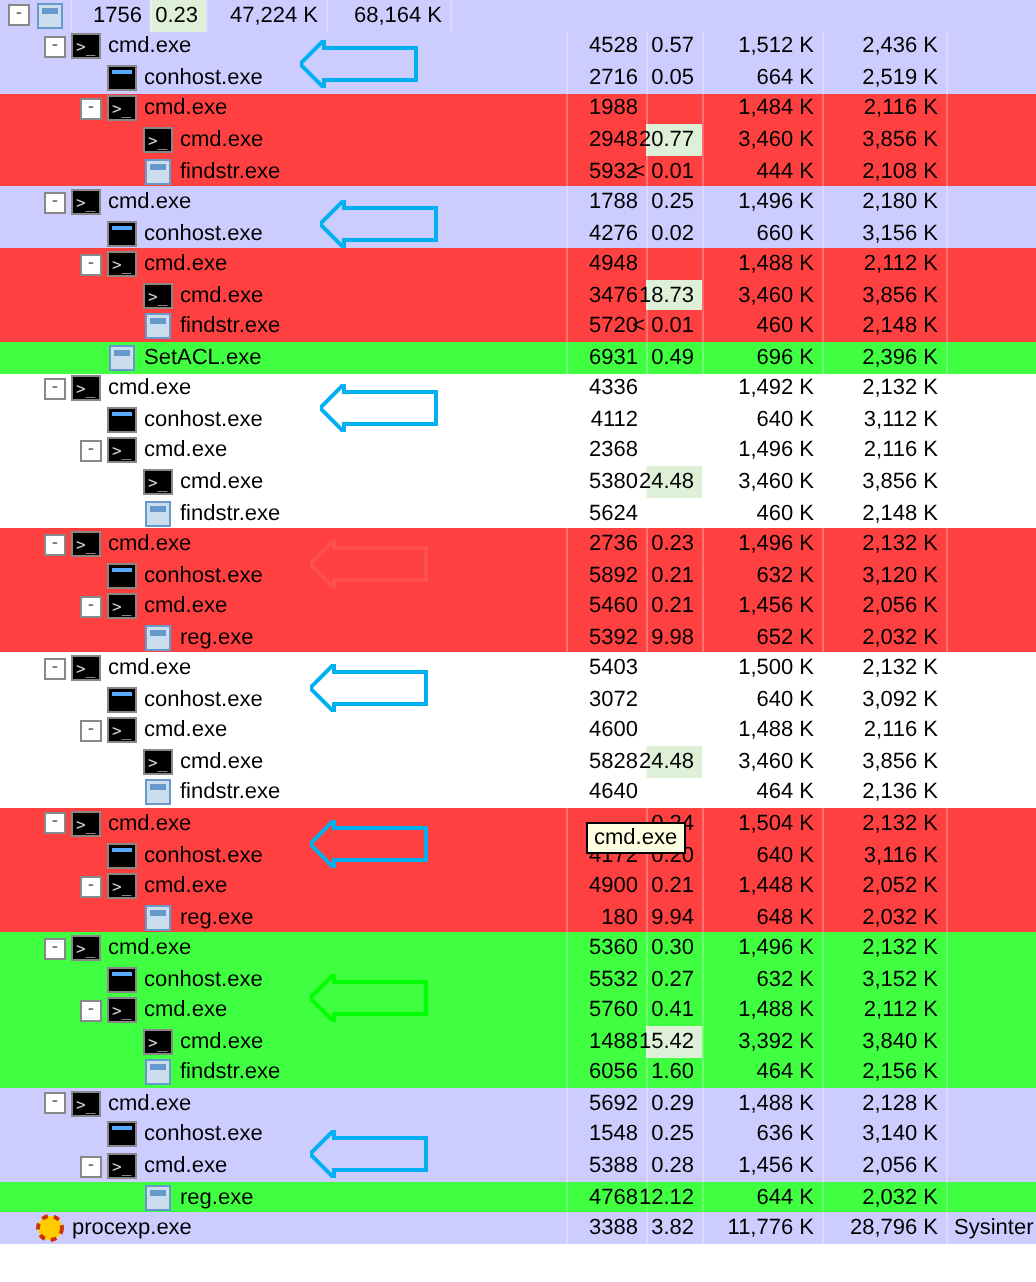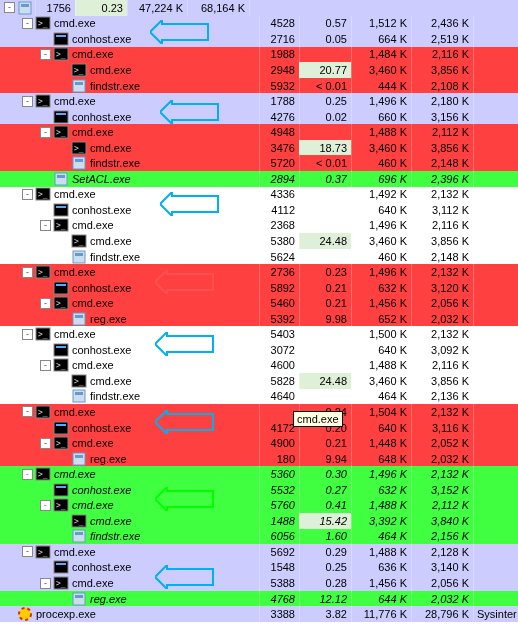--- a/index.html
+++ b/index.html
@@ -6,27 +6,27 @@
   body { font-family: "Segoe UI", Tahoma, sans-serif; font-size: 11px; background: #fff; width: 518px; }
   .tree { width: 518px; }
   .row { display: flex; align-items: center; height: 15.56px; white-space: nowrap; position: relative; }
   .indent { display: inline-block; height: 100%; flex-shrink: 0; }
   .expander { width: 11px; height: 11px; border: 1px solid #888; display: inline-flex; align-items: center; justify-content: center; font-size: 9px; line-height: 1; color: #555; background: #fff; margin-right: 2px; flex-shrink: 0; cursor: pointer; font-family: monospace; }
   .exp-placeholder { width: 13px; flex-shrink: 0; display:inline-block; }
   .icon { width: 16px; height: 16px; flex-shrink: 0; margin-right: 2px; display: inline-flex; align-items:center; justify-content:center; }
   .name { flex: 1 1 auto; overflow: hidden; text-overflow: clip; padding-left: 1px; }
   .col { text-align: right; padding-right: 4px; flex-shrink: 0; border-left: 1px solid rgba(255,255,255,0.25); height:100%; display:flex; align-items:center; justify-content:flex-end; }
   .col-pid   { width: 40px; }
-  .col-cpu   { width: 52px; }
+  .col-cpu   { width: 28px; }
   .col-priv  { width: 60px; }
   .col-ws    { width: 62px; }
   .col-desc  { width: 45px; text-align:left; padding-left:3px; justify-content:flex-start; overflow:hidden;}
   .hl-blue   { background: #ccccff; }
   .hl-red    { background: #ff4040; }
-  .hl-green  { background: #40ff40; font-style: italic; }
+  .hl-green  { background: #40ff40; }
   .hl-white  { background: #ffffff; }
   .hl-cpu    { background: #dff0d8; }
   .tooltip {
     position: absolute; background: #ffffe1; border: 1px solid #000;
     padding: 1px 3px; font-size: 11px; z-index: 10;
   }
   .arrow { position: absolute; z-index: 5; pointer-events: none; }
 </style>
 </head>
 <body>
@@ -210,22 +210,22 @@
     <div class="row hl-green">
       <span class="indent" style="width: 40px;"></span>
       <span class="exp-placeholder"></span>
       <span class="icon">
         <svg width="16" height="16">
           <rect x="2" y="2" width="12" height="12" fill="#cde" stroke="#69c"></rect>
           <rect x="4" y="4" width="8" height="3" fill="#69c"></rect>
         </svg>
       </span>
       <span class="name">SetACL.exe</span>
-      <span class="col col-pid">2894</span>
-      <span class="col col-cpu">0.37</span>
+      <span class="col col-pid">6931</span>
+      <span class="col col-cpu">0.49</span>
       <span class="col col-priv">696 K</span>
       <span class="col col-ws">2,396 K</span>
       <span class="col col-desc"></span>
     </div>
     <div class="row hl-white">
       <span class="indent" style="width: 22px;"></span>
       <span class="expander">-</span>
       <span class="icon">
         <svg width="16" height="16">
           <rect x="1" y="2" width="14" height="12" fill="#000" stroke="#888"></rect>

